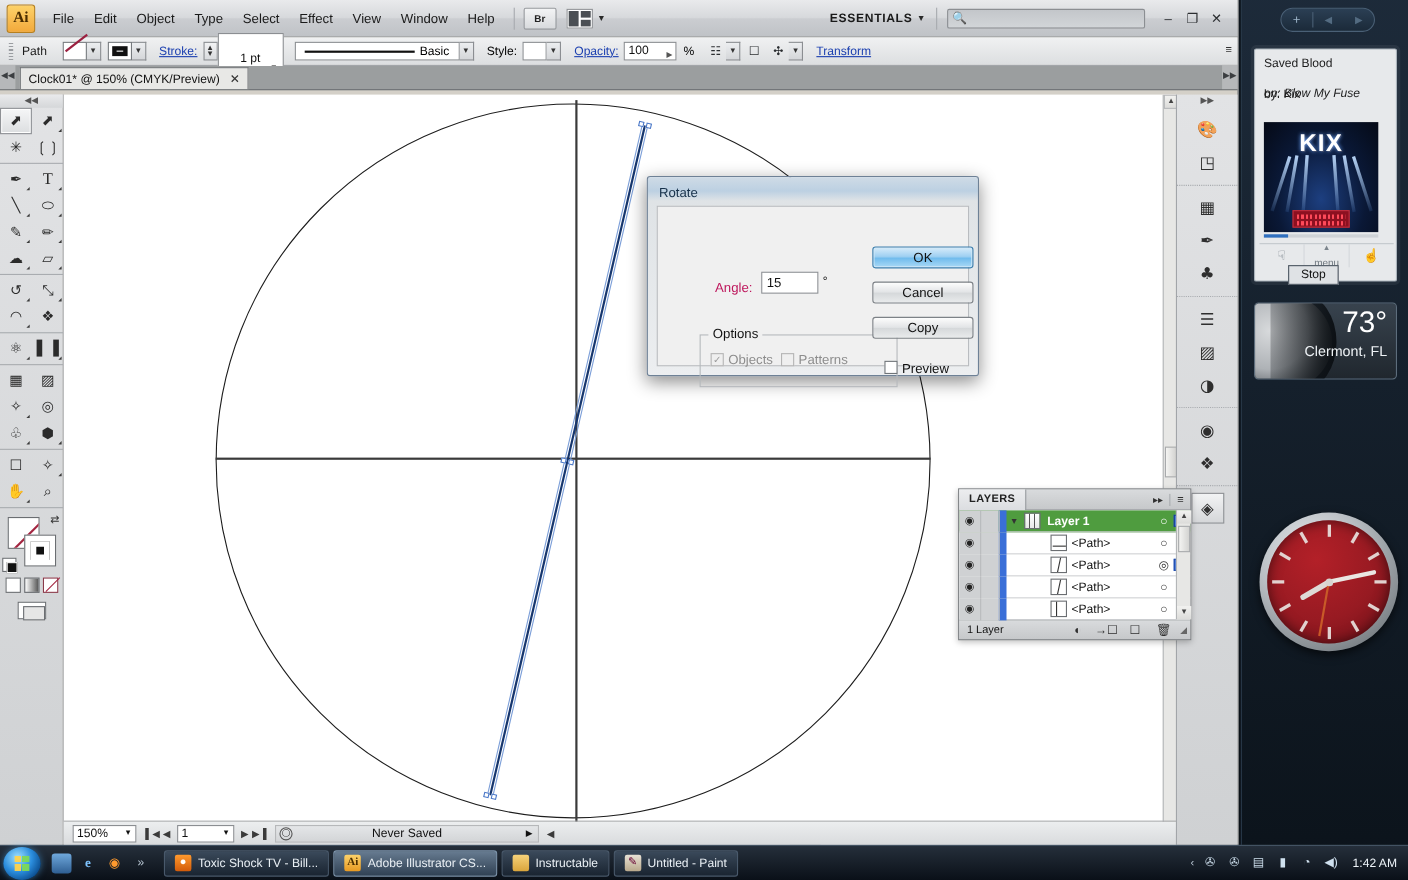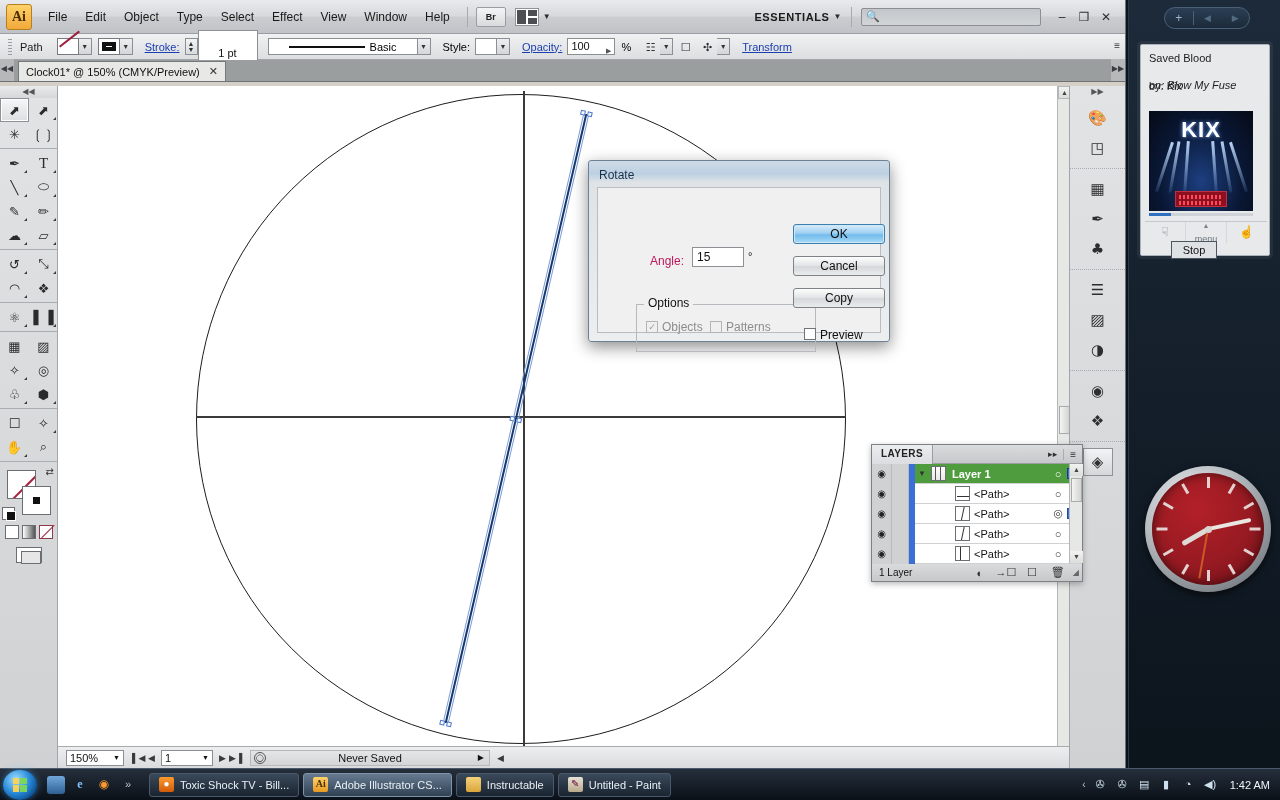--- a/index.html
+++ b/index.html
@@ -268,21 +268,21 @@
     display:flex; flex-direction:column; align-items:center; justify-content:center;
     color:#333; line-height:6px;
   }
   .combo {
     height:17px; border:1px solid #8b8e92; background:#fff;
     display:flex; align-items:center; padding:16px 4px; font-size:11px; color:#111;flex-direction:column;
   }
   .combo .tri { margin-left:auto; font-size:7px; padding-left:8px; }
   #stroke-style-box {
     width:150px; height:17px; border:1px solid #8b8e92; background:#fff;
-    display:flex; align-items:center; padding:0 20px;
+    display:flex; align-items:center; padding:0 8px;
   }
   #stroke-style-box .line {
     flex:1; height:2px; background:#111; margin-right:5px;
   }
   #style-box { width:22px; height:17px; border:1px solid #8b8e92; background:#fff; }
   #opacity-box {
     width:48px; height:17px; border:1px solid #8b8e92; background:#fff;
     font-size:11px; color:#111; padding-left:3px; line-height:15px;
     position:relative;
   }
@@ -721,20 +721,25 @@
           <div class="mc">☟</div>
           <div class="mc">
             <div style="font-size:7px;line-height:7px;">▲</div>
             <div class="lbl">menu</div>
           </div>
           <div class="mc">☝</div>
         </div>
         <div id="btn-stop">Stop</div>
       </div>
 
+      <div id="gadget-weather">
+        <div id="moon"></div>
+        <div id="temp">73°</div>
+        <div id="city">Clermont, FL</div>
+      </div>
 
 
       <div id="gadget-clock">
         <div id="clock-face">
           <div class="tick" style="transform:rotate(0deg)"></div>
           <div class="tick" style="transform:rotate(30deg)"></div>
           <div class="tick" style="transform:rotate(60deg)"></div>
           <div class="tick" style="transform:rotate(90deg)"></div>
           <div class="tick" style="transform:rotate(120deg)"></div>
           <div class="tick" style="transform:rotate(150deg)"></div>

